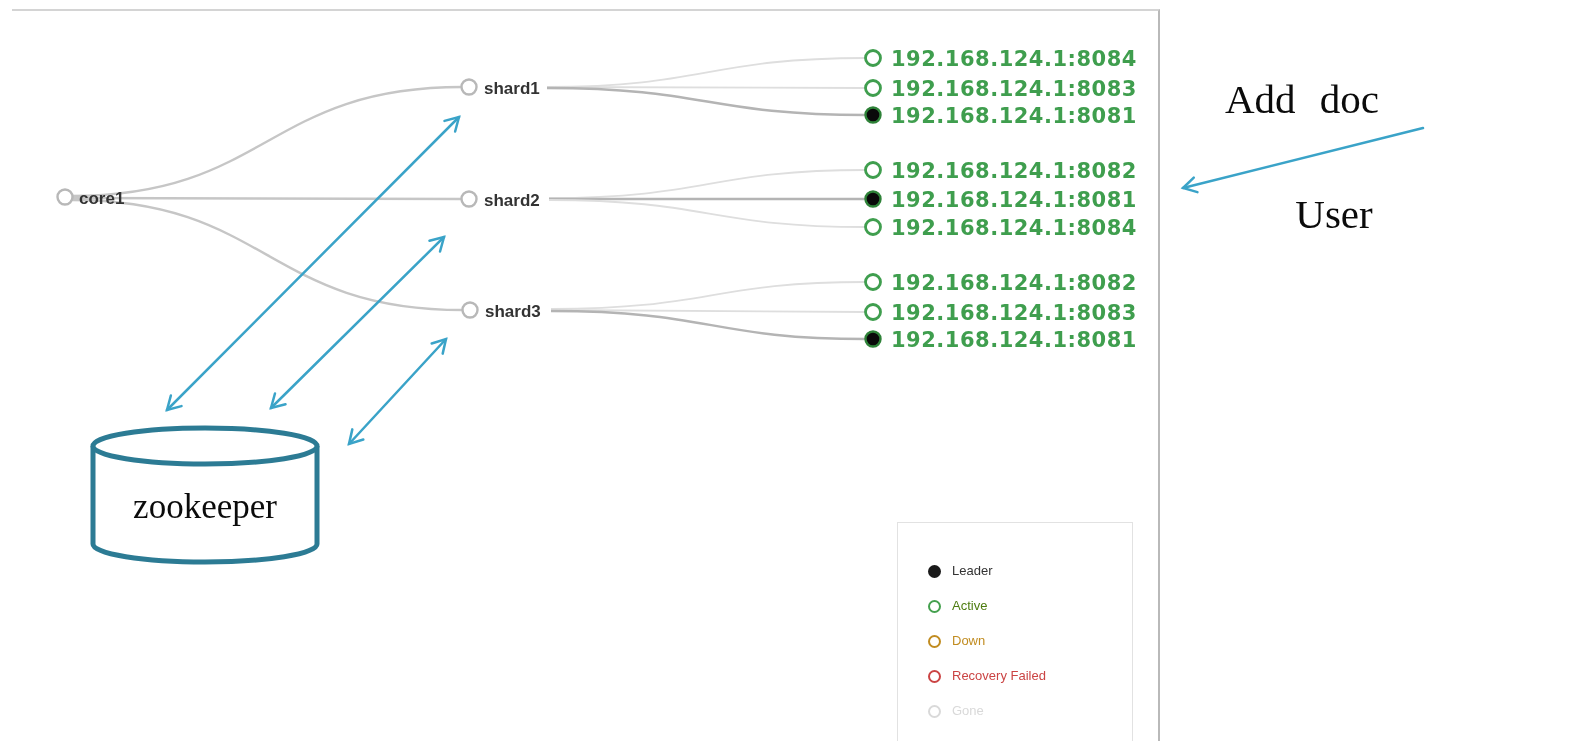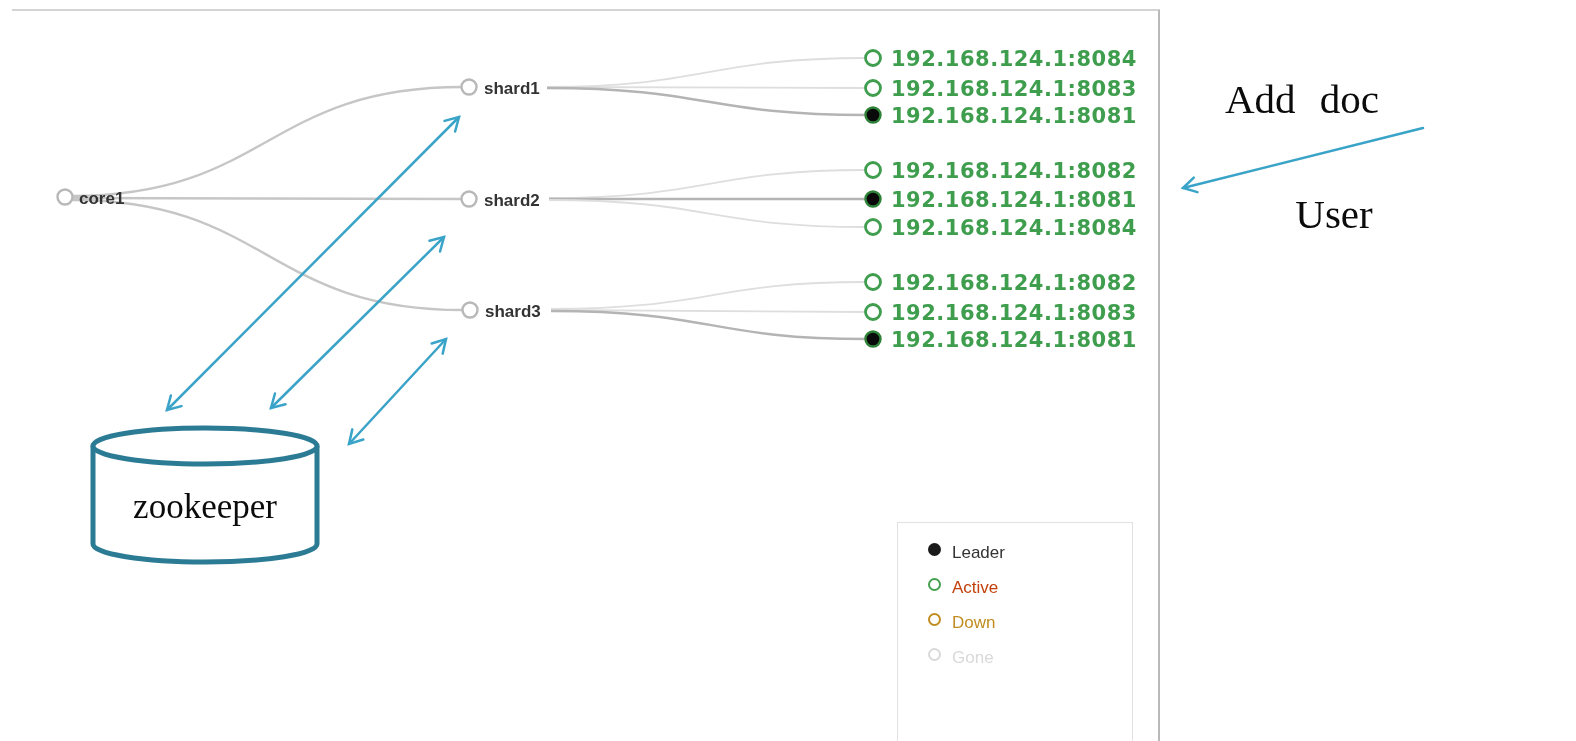--- a/index.html
+++ b/index.html
@@ -48,30 +48,30 @@
   
   .legend {
     position: absolute;
     left: 897px; top: 522px;
     width: 236px; height: 235px;
     background: #ffffff;
     border: 1px solid #e2e2e2;
     box-sizing: border-box;
     padding: 20px 0 0 30px;
   }
-  .legend-row { display: flex; align-items: flex-start; height: 35px; font-size: 17px; }
+  .legend-row { display: flex; align-items: flex-end; height: 35px; font-size: 13px; }
   .sym { display: inline-block; width: 13px; height: 13px; border-radius: 50%; margin-right: 11px; box-sizing: border-box; flex: 0 0 13px; }
   .sym.leader   { background: #1a1a1a; }
   .sym.active   { border: 2.5px solid #44a04e; }
   .sym.recovering { border: 2.5px solid #dedb26; }
   .sym.down     { border: 2.5px solid #c18c20; }
   .sym.failed   { border: 2.5px solid #cb4444; }
   .sym.gone     { border: 2.5px solid #d9d9d9; }
   .lbl.leader   { color: #333333; }
-  .lbl.active   { color: #c2410c; }
+  .lbl.active   { color: #4d7c0f; }
   .lbl.recovering { color: #dcd825; }
   .lbl.down     { color: #c18c20; }
   .lbl.failed   { color: #cb4444; }
   .lbl.gone     { color: #d9d9d9; }
 </style>
 </head>
 <body>
 
 <div class="stage">
 
@@ -156,18 +156,22 @@
     </div>
     <div class="legend-row">
       <span class="sym active"></span>
       <span class="lbl active">Active</span>
     </div>
     <div class="legend-row">
       <span class="sym down"></span>
       <span class="lbl down">Down</span>
     </div>
     <div class="legend-row">
+      <span class="sym failed"></span>
+      <span class="lbl failed">Recovery Failed</span>
+    </div>
+    <div class="legend-row">
       <span class="sym gone"></span>
       <span class="lbl gone">Gone</span>
     </div>
   </div>
 
 </div>
 
 </body></html>

